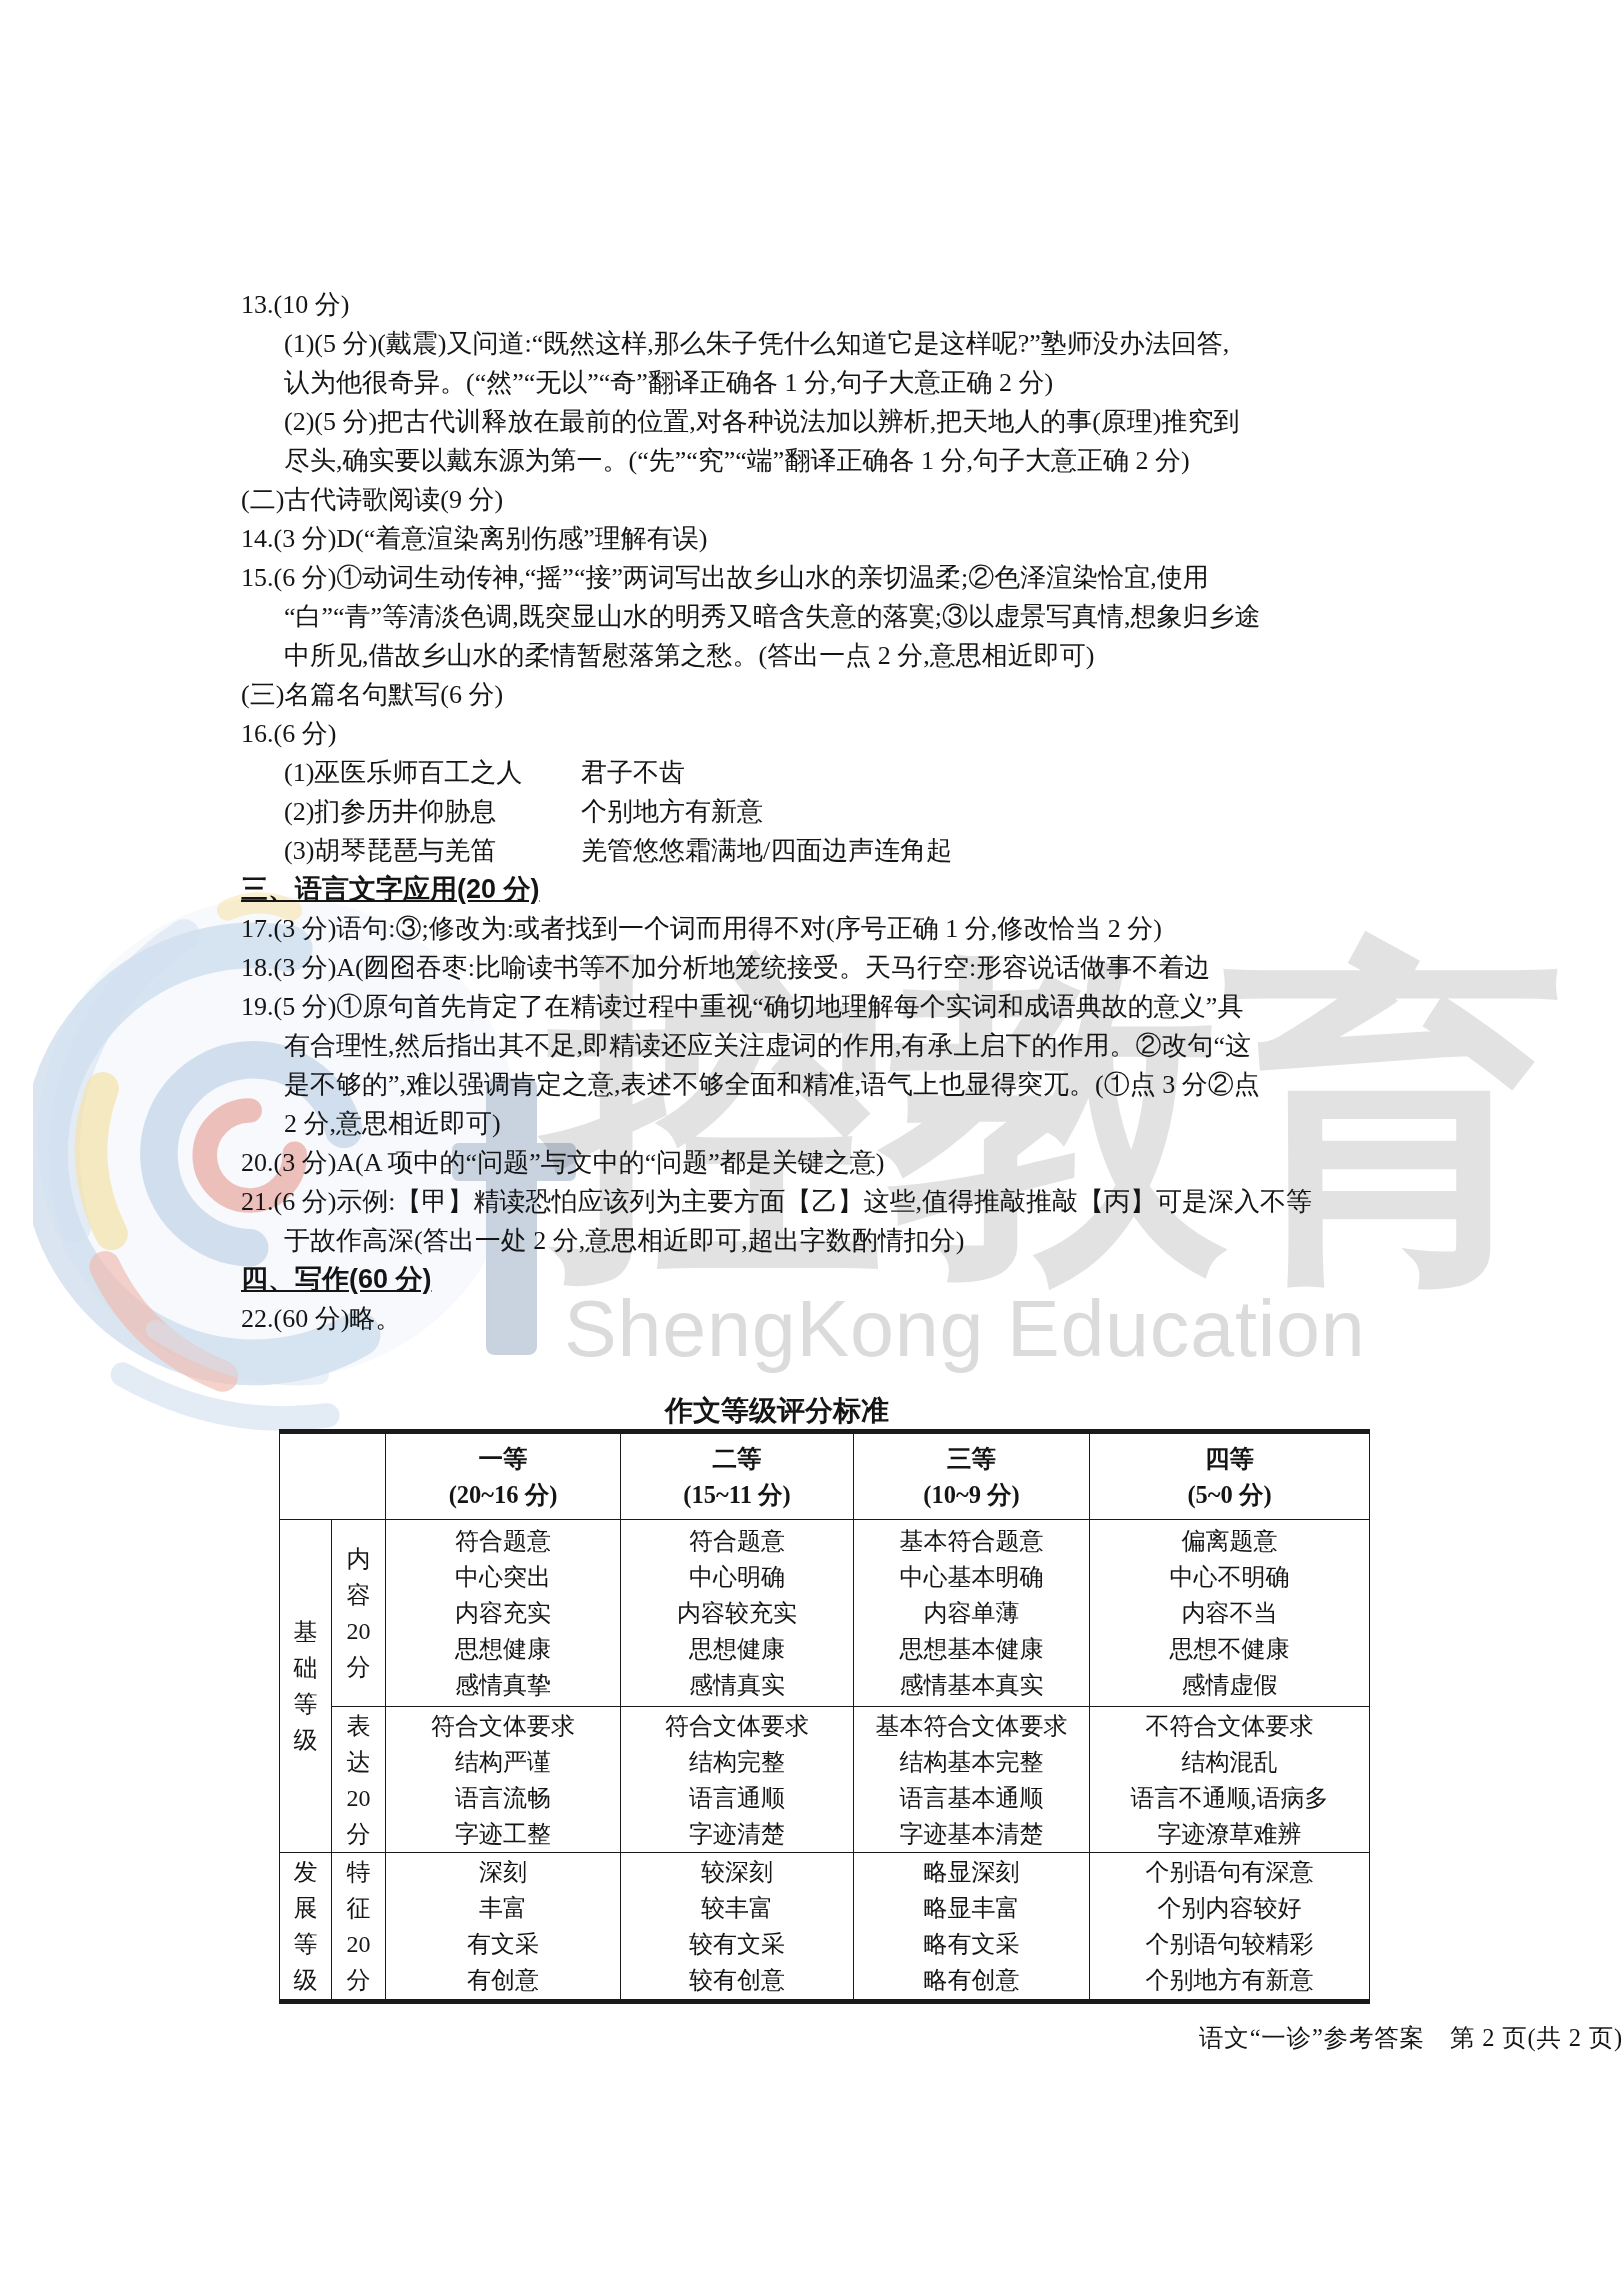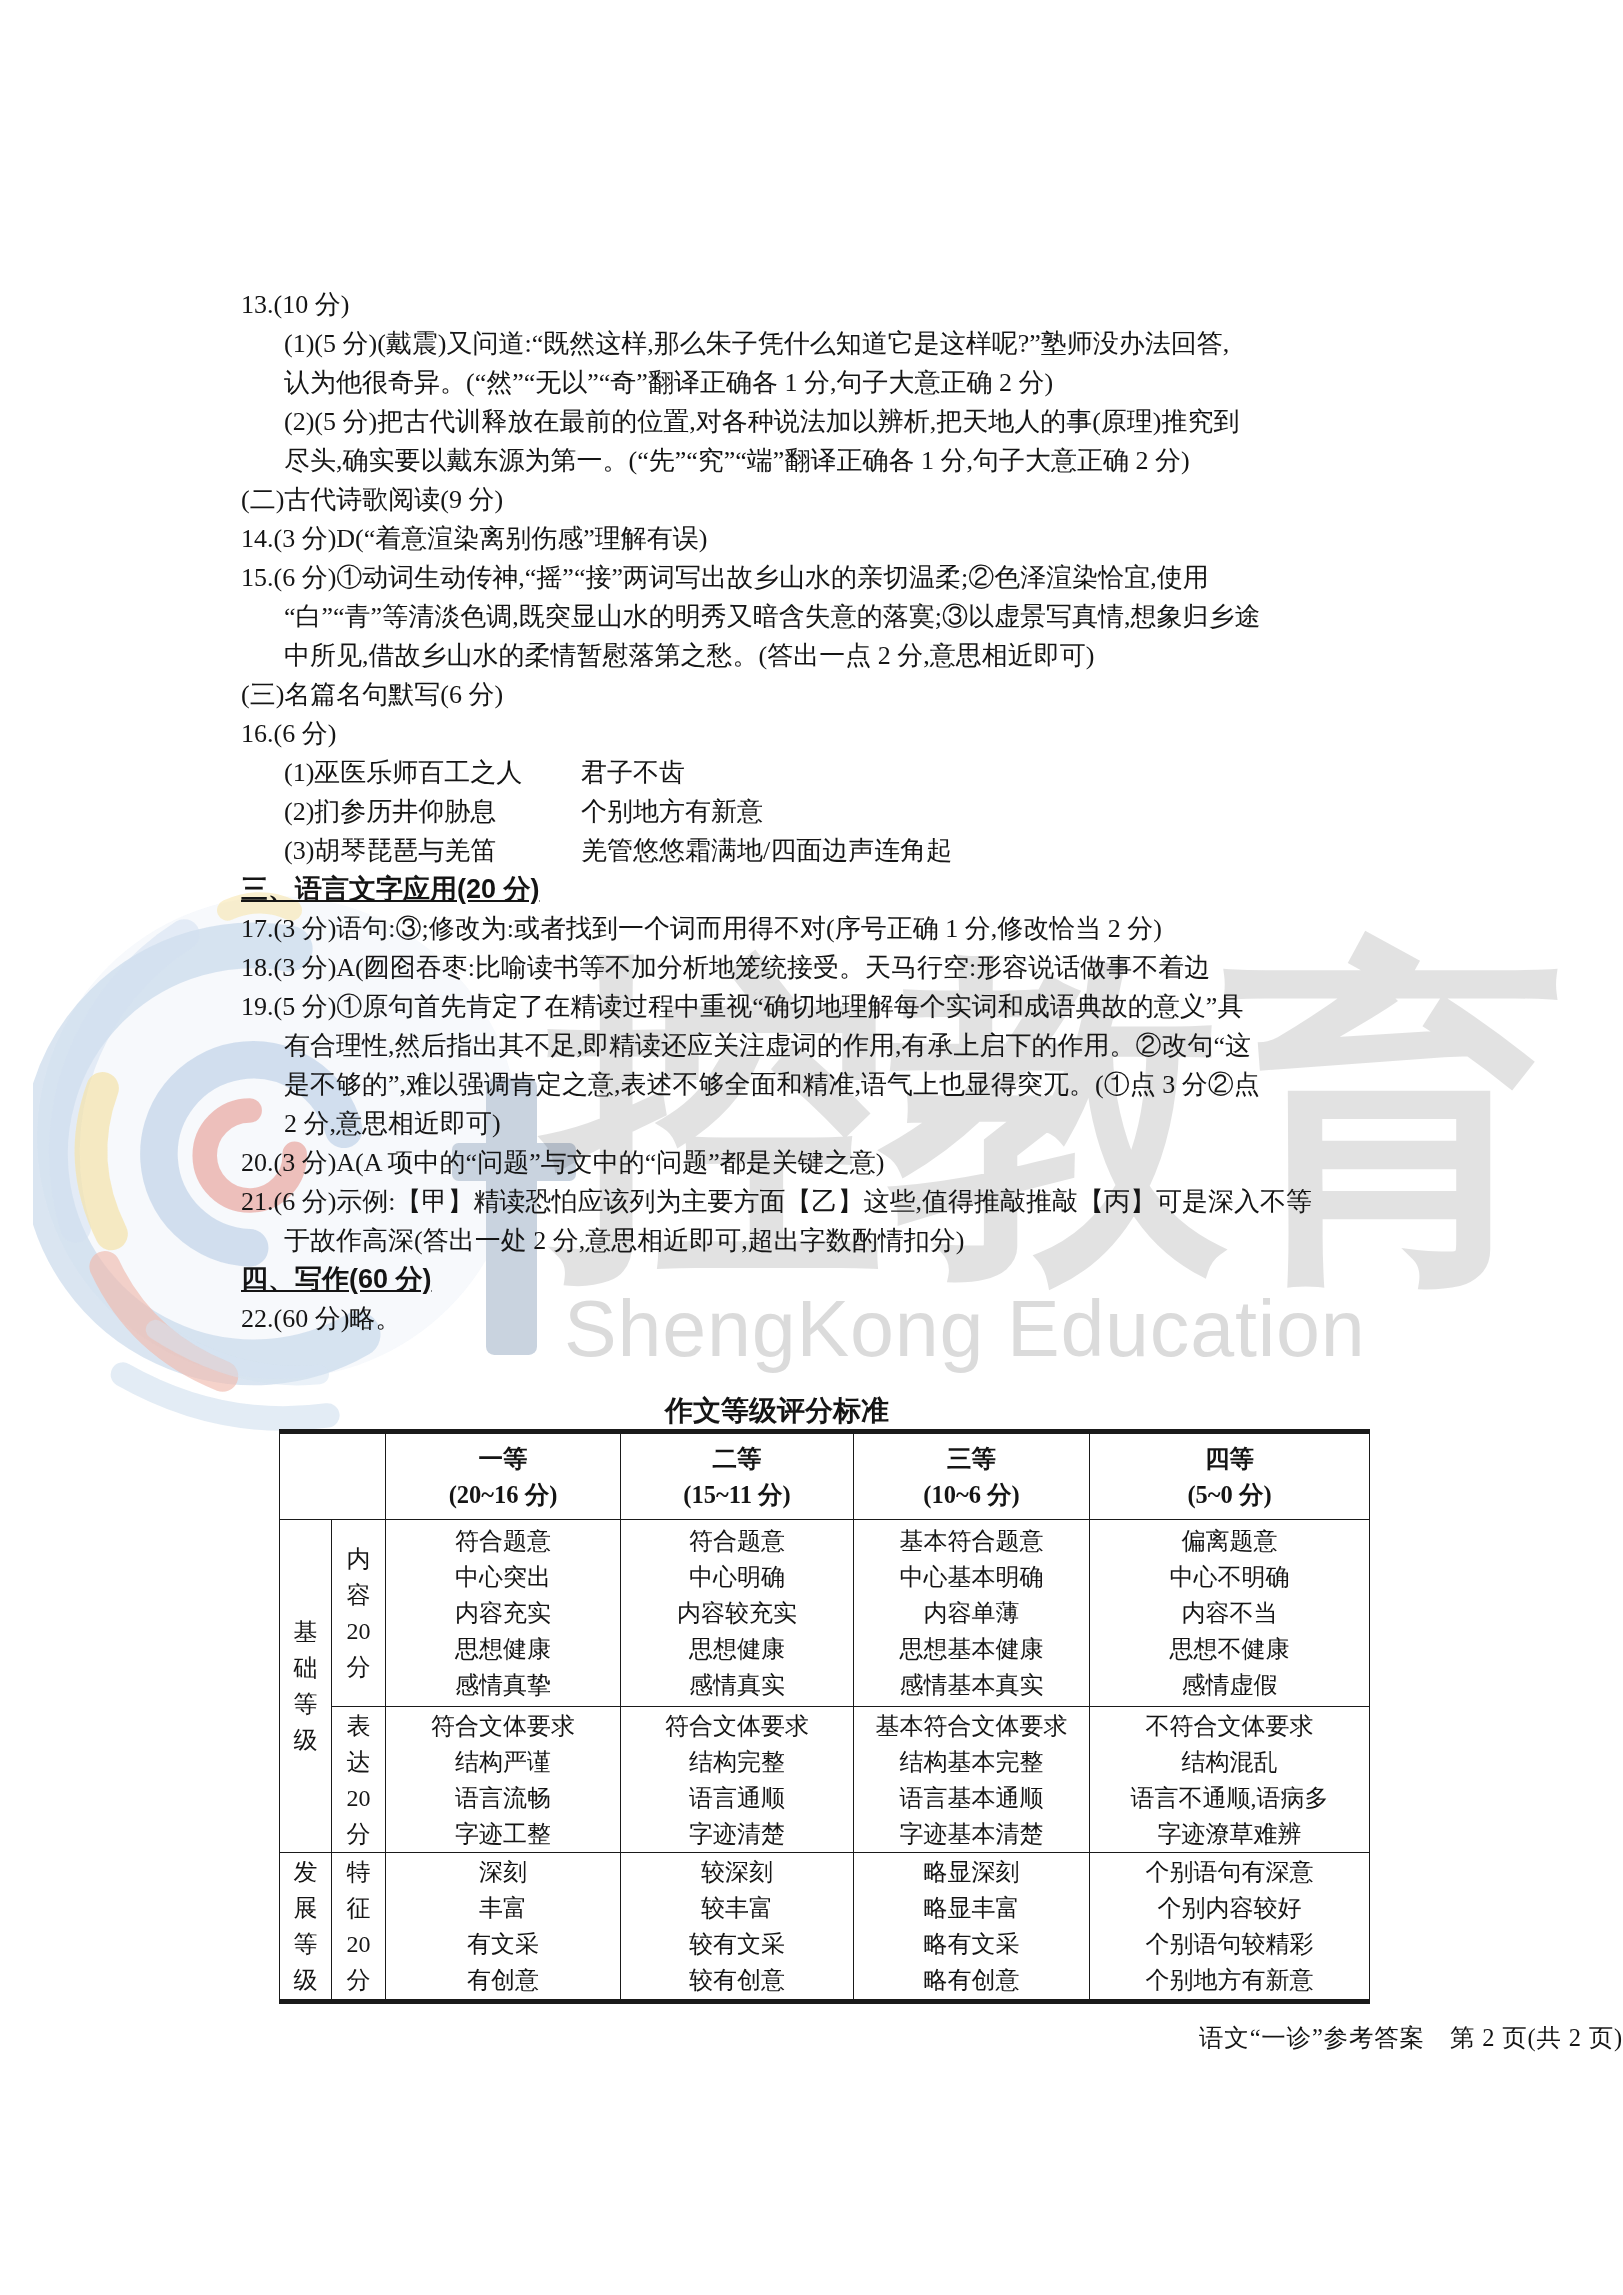--- a/index.html
+++ b/index.html
@@ -129,21 +129,21 @@
 
   <div class="tbl-title">作文等级评分标准</div>
 
   <div class="rubric">
     <div class="cell corner"></div>
     <div class="cell hd">一等
 (20~16 分)</div>
     <div class="cell hd">二等
 (15~11 分)</div>
     <div class="cell hd">三等
-(10~6 分)</div>
+(10~9 分)</div>
     <div class="cell hd noR">四等
 (5~0 分)</div>
 
     <div class="cell g1">基
 础
 等
 级</div>
     <div class="cell">内
 容
 20

